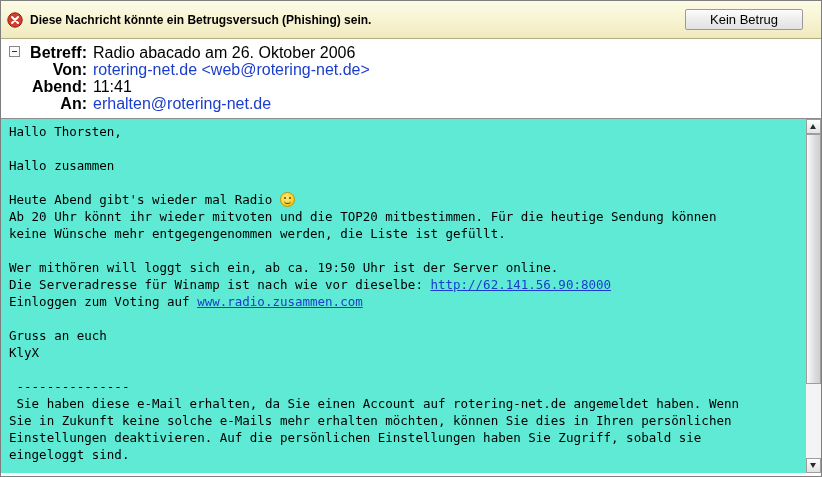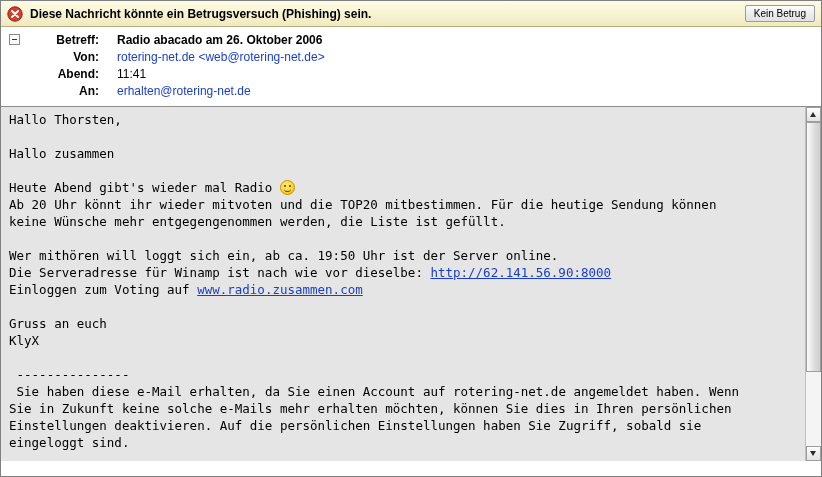--- a/index.html
+++ b/index.html
@@ -19,48 +19,48 @@
     box-sizing: border-box;
     border: 1px solid #7f7f7f;
     background: #ffffff;
     overflow: hidden;
   }
 
   
   .phish-bar {
     display: flex;
     align-items: center;
-    height: 26px;
+    height: 38px;
     box-sizing: border-box;
     background: linear-gradient(to bottom, #fdfbe6 0%, #f6f2cf 60%, #efe9bd 100%);
     border-bottom: 1px solid #b5ae80;
     padding: 0 6px 0 6px;
   }
   .phish-icon {
     width: 16px;
     height: 16px;
     flex: 0 0 16px;
     margin-right: 7px;
   }
   .phish-text {
     font-size: 12px;
     font-weight: bold;
     color: #000;
     flex: 1 1 auto;
     white-space: nowrap;
   }
   .phish-btn {
     font-family: "Liberation Sans", sans-serif;
-    font-size: 10px;
+    font-size: 13px;
     color: #000;
     background: linear-gradient(to bottom, #fdfdfd 0%, #ededed 50%, #e2e2e2 100%);
     border: 1px solid #9a9a9a;
     border-radius: 2px;
-    padding: 2px 8px;
-    margin-right: 0;
+    padding: 2px 24px;
+    margin-right: 12px;
     cursor: pointer;
     white-space: nowrap;
   }
 
   
   .header-panel {
     position: relative;
     background: #ffffff;
     border-bottom: 1px solid #8d8d8d;
     padding: 5px 0 6px 0;
@@ -83,54 +83,54 @@
     top: 4px;
     width: 5px;
     height: 1px;
     background: #333;
   }
   .hdr-table {
     border-collapse: collapse;
     margin-left: 8px;
   }
   .hdr-table td {
-    font-size: 12px;
-    padding: 1px 12px;
+    font-size: 16px;
+    padding: 1px 0;
     vertical-align: top;
     line-height: 15px;
   }
   td.hdr-label {
     text-align: right;
     font-weight: bold;
     color: #000;
     width: 78px;
     padding-right: 6px;
     white-space: nowrap;
   }
   td.hdr-value {
     color: #000;
     white-space: nowrap;
   }
   .hdr-subject {
-    font-weight: bold;
+    font-weight: normal;
   }
   .addr-link {
     color: #1a3ecb;
     text-decoration: none;
     cursor: pointer;
   }
   .addr-plain {
     color: #000;
     margin-left: 36px;
   }
 
   
   .body-area {
     position: relative;
-    background: #e5e5e5;
+    background: #5eead4;
     height: 354px;
   }
   .body-scroll {
     position: absolute;
     left: 0; top: 0; right: 16px; bottom: 0;
     overflow: hidden;
     padding: 4px 6px 0 8px;
     box-sizing: border-box;
   }
   .msg-body {

